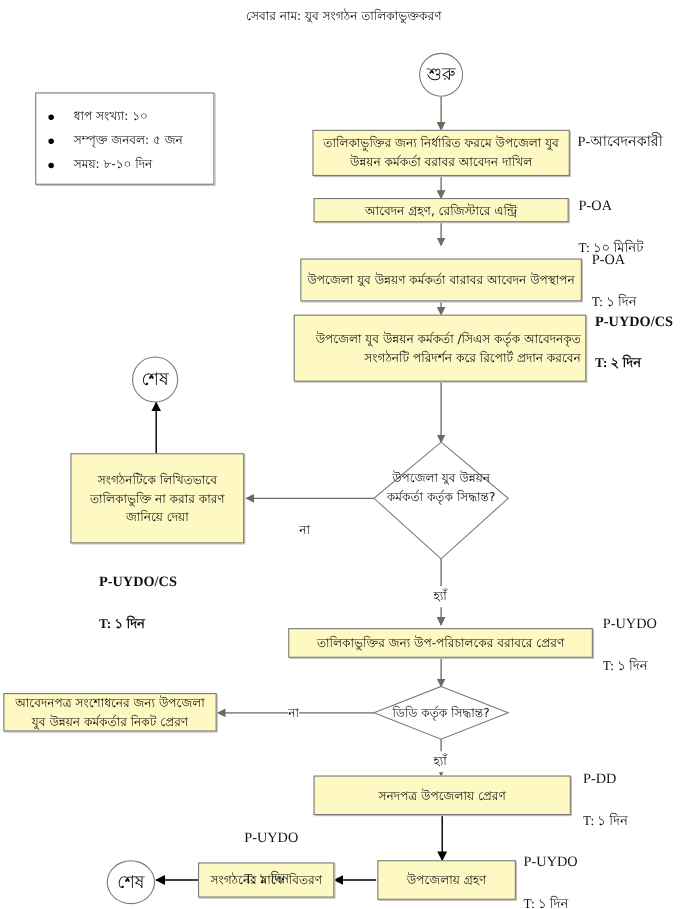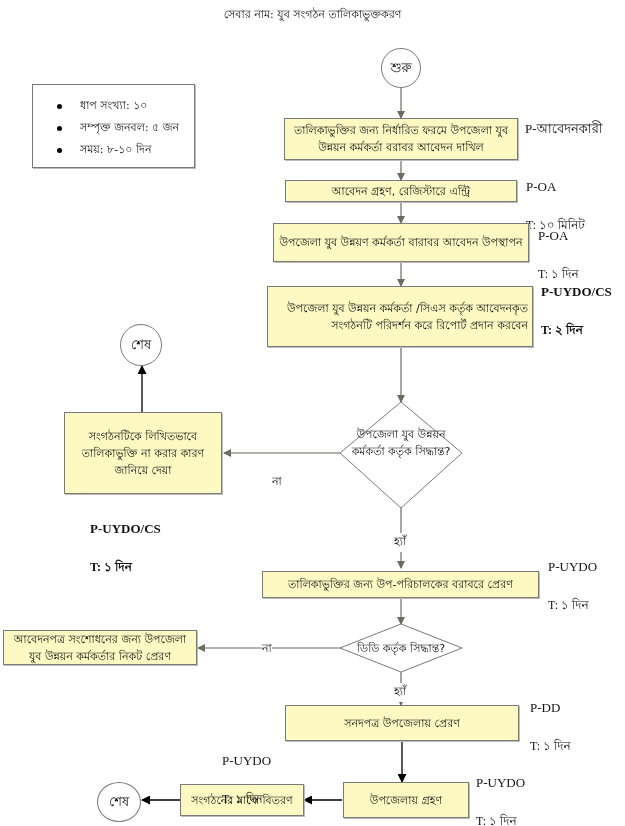--- a/index.html
+++ b/index.html
@@ -6,23 +6,23 @@
   body { width: 625px; height: 826px; position: relative; overflow: hidden;
          font-family: "DejaVu Sans", sans-serif; color: #111; }
   .abs { position: absolute; }
   .title { left: 0; width: 625px; top: 6px; text-align: center; font-size: 11px; }
   .box { position: absolute; border: 1px solid #7a7a7a; background: #fef9c3;
          display: flex; align-items: center; justify-content: center; text-align: center;
          font-size: 11px; line-height: 17px; box-sizing: border-box; padding: 0 4px;
          box-shadow: 1px 1px 0 #bdbdbd; }
   .circle { position: absolute; border: 1px solid #7a7a7a; border-radius: 50%;
             background: #fff; display: flex; align-items: center; justify-content: center;
-            font-size: 13px; box-sizing: border-box; }
+            font-size: 16px; box-sizing: border-box; }
   .info { position: absolute; left: 32px; top: 84px; width: 163px; height: 84px;
-          border: 1px solid #7a7a7a; box-sizing: border-box; padding: 10px 0 0 24px;
+          border: 1px solid #7a7a7a; box-sizing: border-box; padding: 10px 0 0 11px;
           font-size: 11px; box-shadow: 1px 1px 0 #bdbdbd; }
   .info ul { margin: 0; padding: 0; list-style: none; }
   .info li { display: flex; align-items: center; height: 22px; }
   .info .bullet { width: 5px; height: 5px; border-radius: 50%; background: #000; margin-right: 18px; }
   .lbl { position: absolute; font-family: "Liberation Serif", serif; font-size: 13px; line-height: 14px; }
   .lbl .t { font-size: 12px; margin-top: 24px; }
   .lbl.bold { font-weight: bold; }
   .edge-label { position: absolute; font-size: 11px; background: #fff; }
   svg.connectors { position: absolute; left: 0; top: 0; }
   .diamond-text { position: absolute; text-align: center; font-size: 11px; line-height: 17px; }
@@ -93,21 +93,21 @@
 </div>
 
 <div class="box" style="left:285px; top:180px; width:232px; height:22px;">
   <span>আবেদন গ্রহণ, রেজিস্টারে এন্ট্রি</span>
 </div>
 <div class="lbl" style="left:526px; top:180px;">
   <div>P-OA</div>
   <div class="t">T: ১০ মিনিট</div>
 </div>
 
-<div class="box" style="left:273px; top:223px; width:256px; height:39px;">
+<div class="box" style="left:273px; top:235px; width:256px; height:39px;">
   <span>উপজেলা যুব উন্নয়ণ কর্মকর্তা বারাবর আবেদন উপস্থাপন</span>
 </div>
 <div class="lbl" style="left:538px; top:229px;">
   <div>P-OA</div>
   <div class="t">T: ১ দিন</div>
 </div>
 
 <div class="box" style="left:267px; top:286px; width:266px; height:61px;text-align:right;">
   <span>উপজেলা যুব উন্নয়ন কর্মকর্তা /সিএস কর্তৃক আবেদনকৃত সংগঠনটি পরিদর্শন করে রিপোর্ট প্রদান করবেন</span>
 </div>

